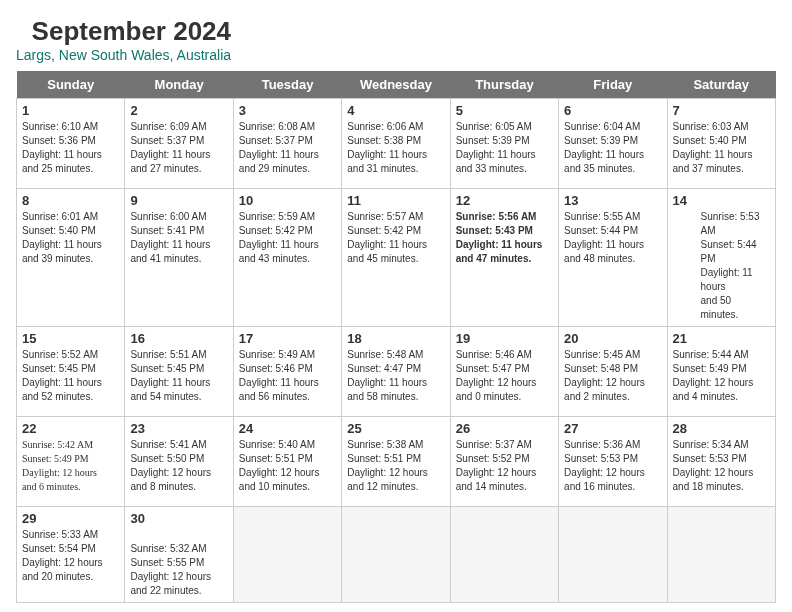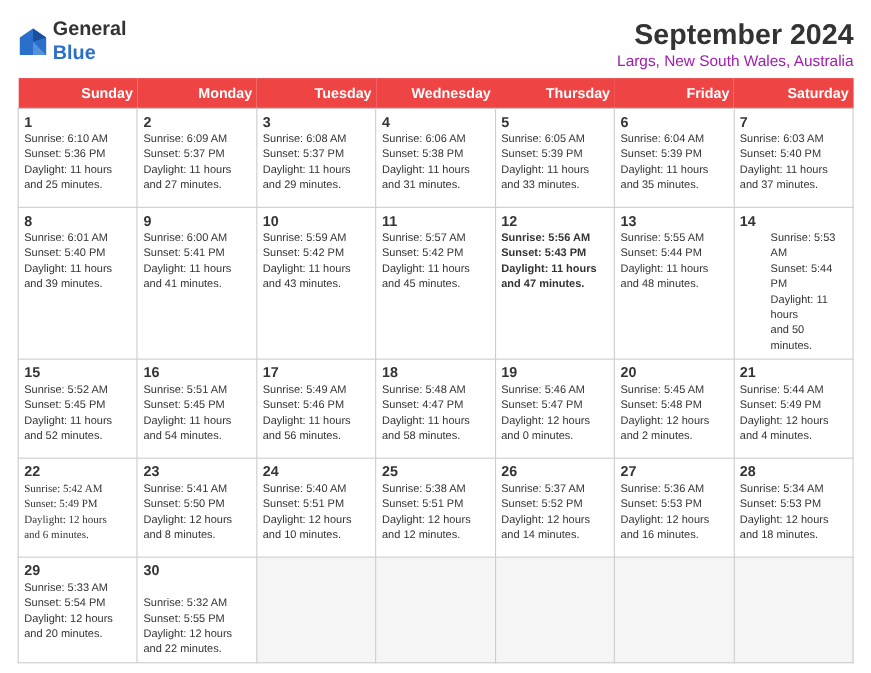--- a/index.html
+++ b/index.html
@@ -35,32 +35,32 @@
     .title-area {
       text-align: right;
     }
     .main-title {
       font-size: 26px;
       font-weight: bold;
       color: #333;
     }
     .subtitle {
       font-size: 14px;
-      color: #a21caf;
+      color: #0f766e;
     }
     table {
       width: 100%;
       border-collapse: collapse;
       font-size: 11px;
     }
     thead tr th {
-      background-color: #ef4444;
+      background-color: #737373;
       color: #fff;
       padding: 6px 4px;
-      text-align: right;
+      text-align: center;
       font-size: 13px;
       font-weight: bold;
     }
     tbody tr td {
       border: 1px solid #ccc;
       vertical-align: top;
       padding: 4px 5px;
       color: #333;
       height: 90px;
       width: calc(100% / 7);
@@ -78,31 +78,20 @@
       font-size: 10px;
       color: #333;
       line-height: 1.4;
     }
   </style>
 </head>
 <body>
 
 <div>
   <div class="header-area">
-    <div class="logo">
-      <svg class="logo-icon" viewBox="0 0 28 28">
-        <polygon points="14,2 26,10 26,26 2,26 2,10" fill="#2a6fc9"></polygon>
-        <polygon points="14,2 26,10 14,14" fill="#1a4fa0"></polygon>
-        <polygon points="14,14 26,26 14,26" fill="#5590d9"></polygon>
-      </svg>
-      <div class="logo-text">
-        <span class="logo-general">General</span><br>
-        <span class="logo-blue">Blue</span>
-      </div>
-    </div>
     <div class="title-area">
       <div class="main-title">September 2024</div>
       <div class="subtitle">Largs, New South Wales, Australia</div>
     </div>
   </div>
 
   <table>
     <thead>
       <tr>
         <th>Sunday</th>

